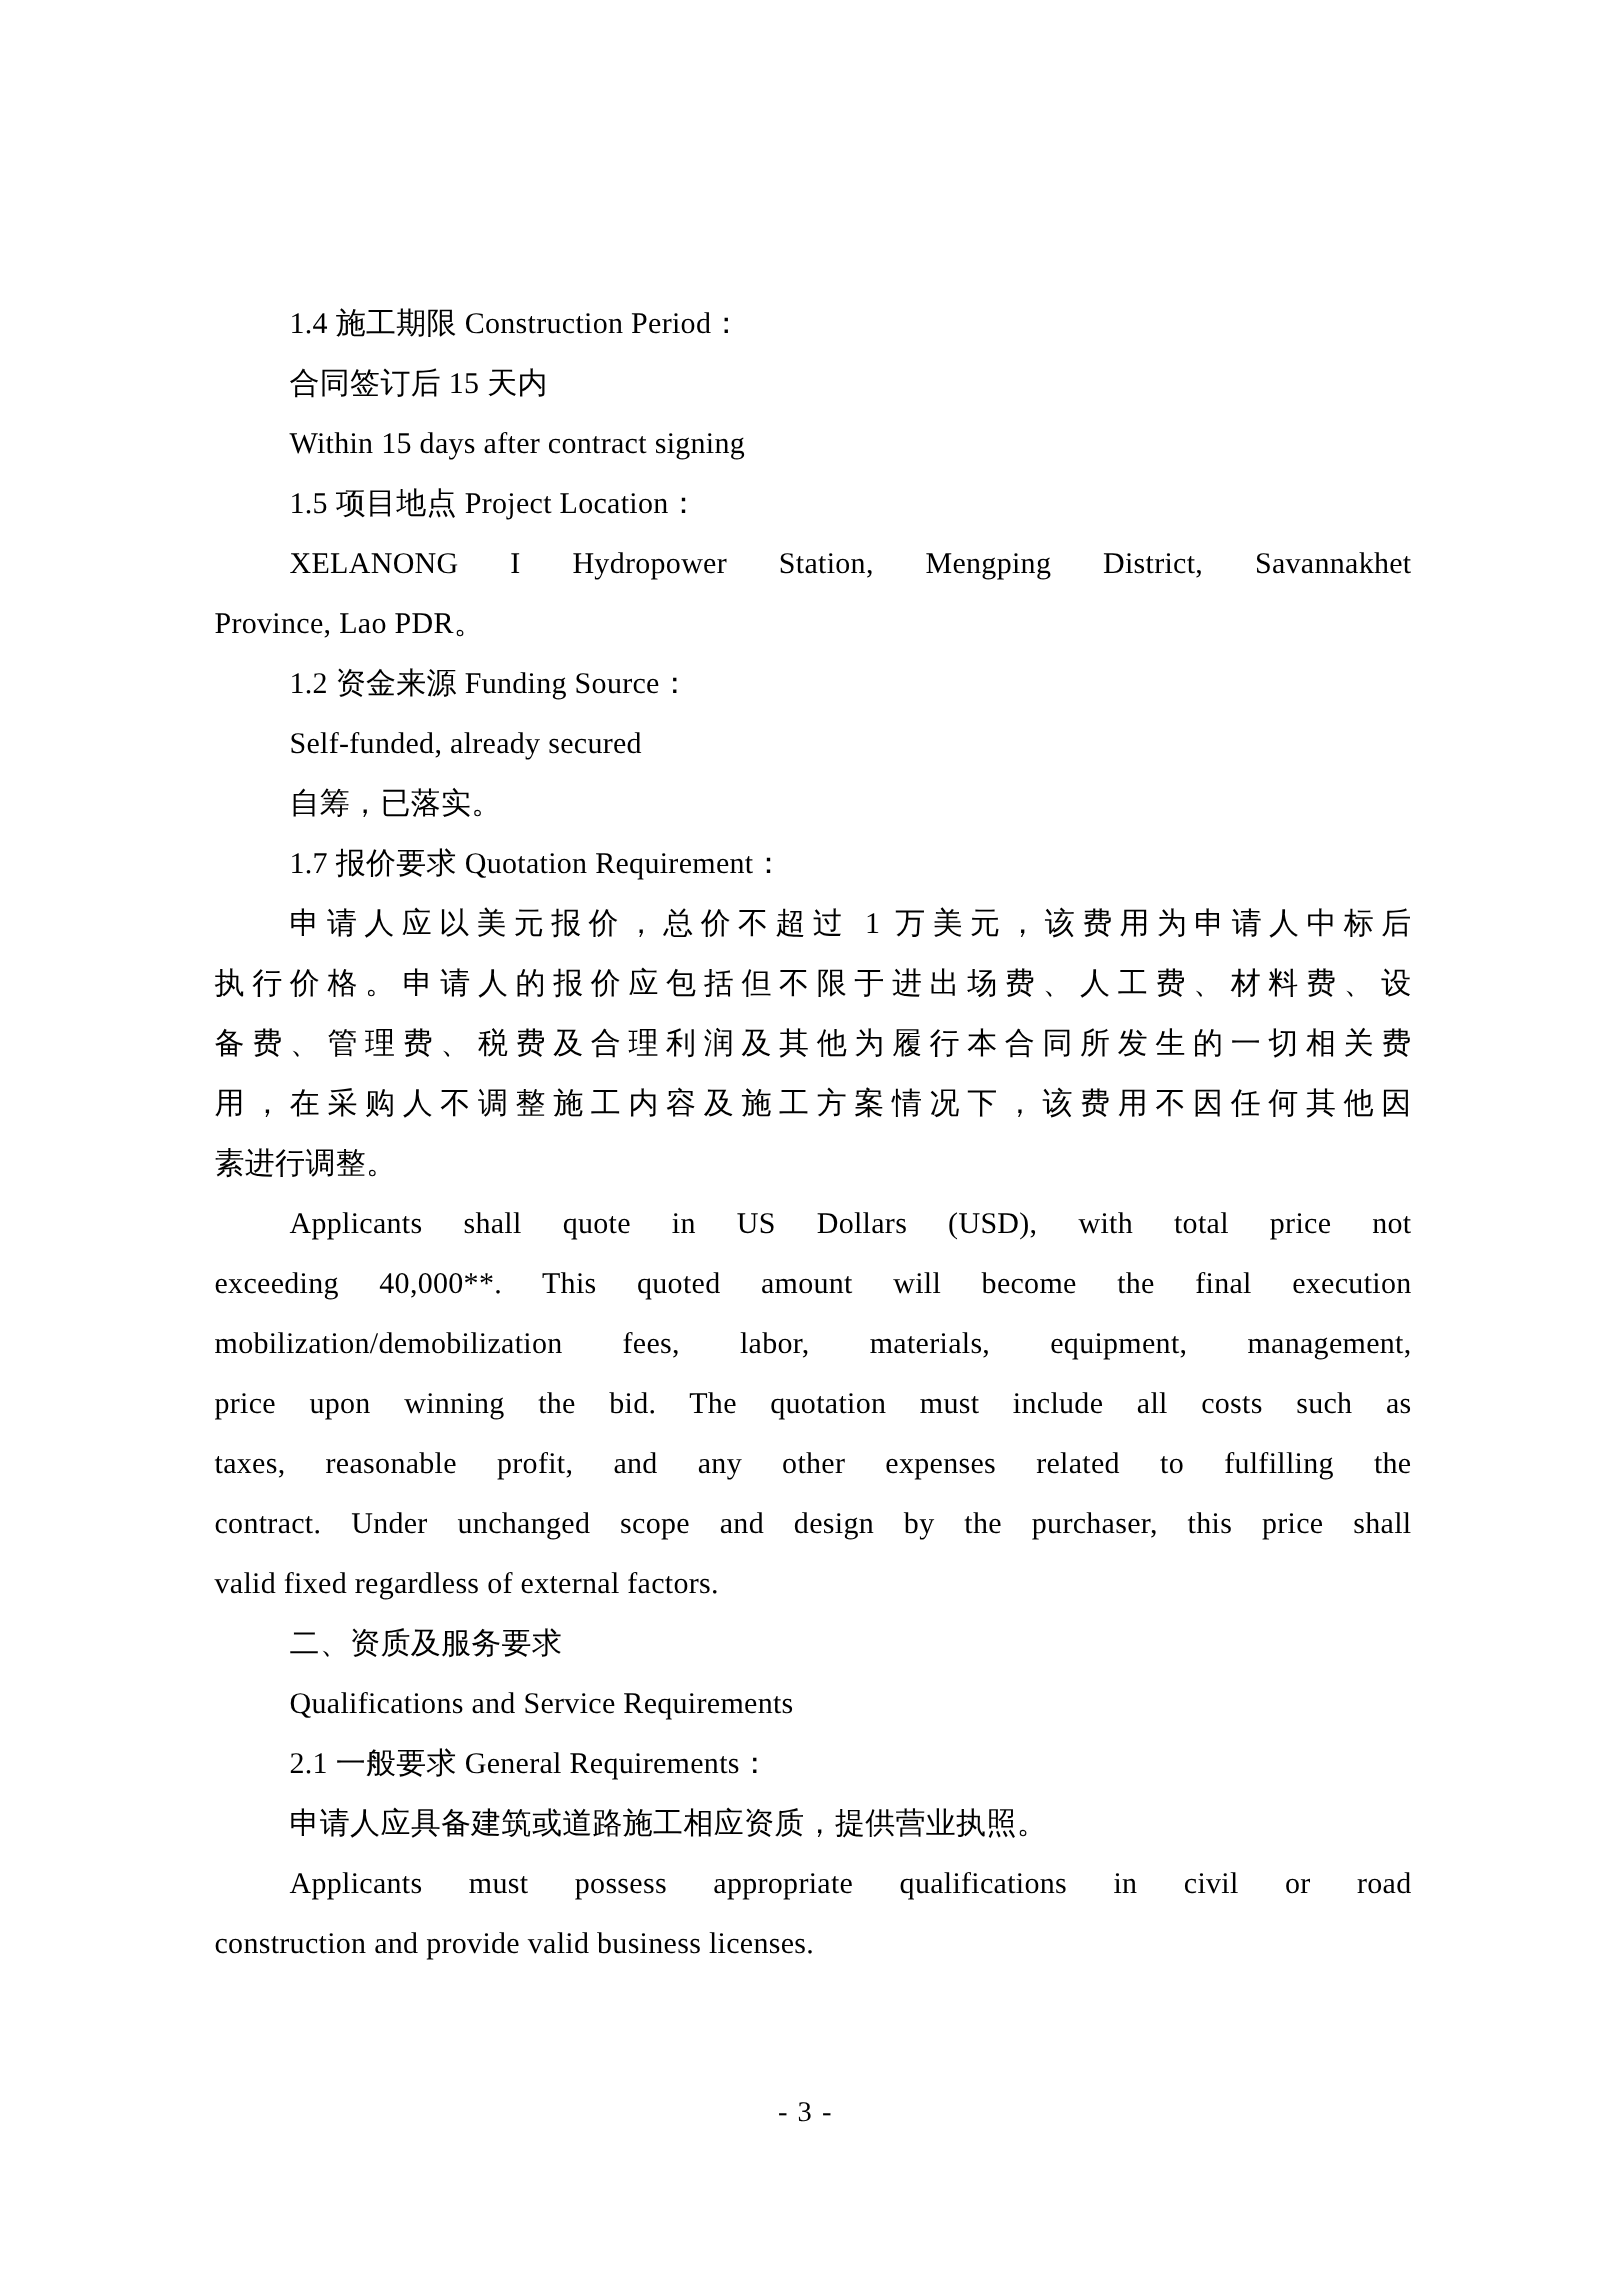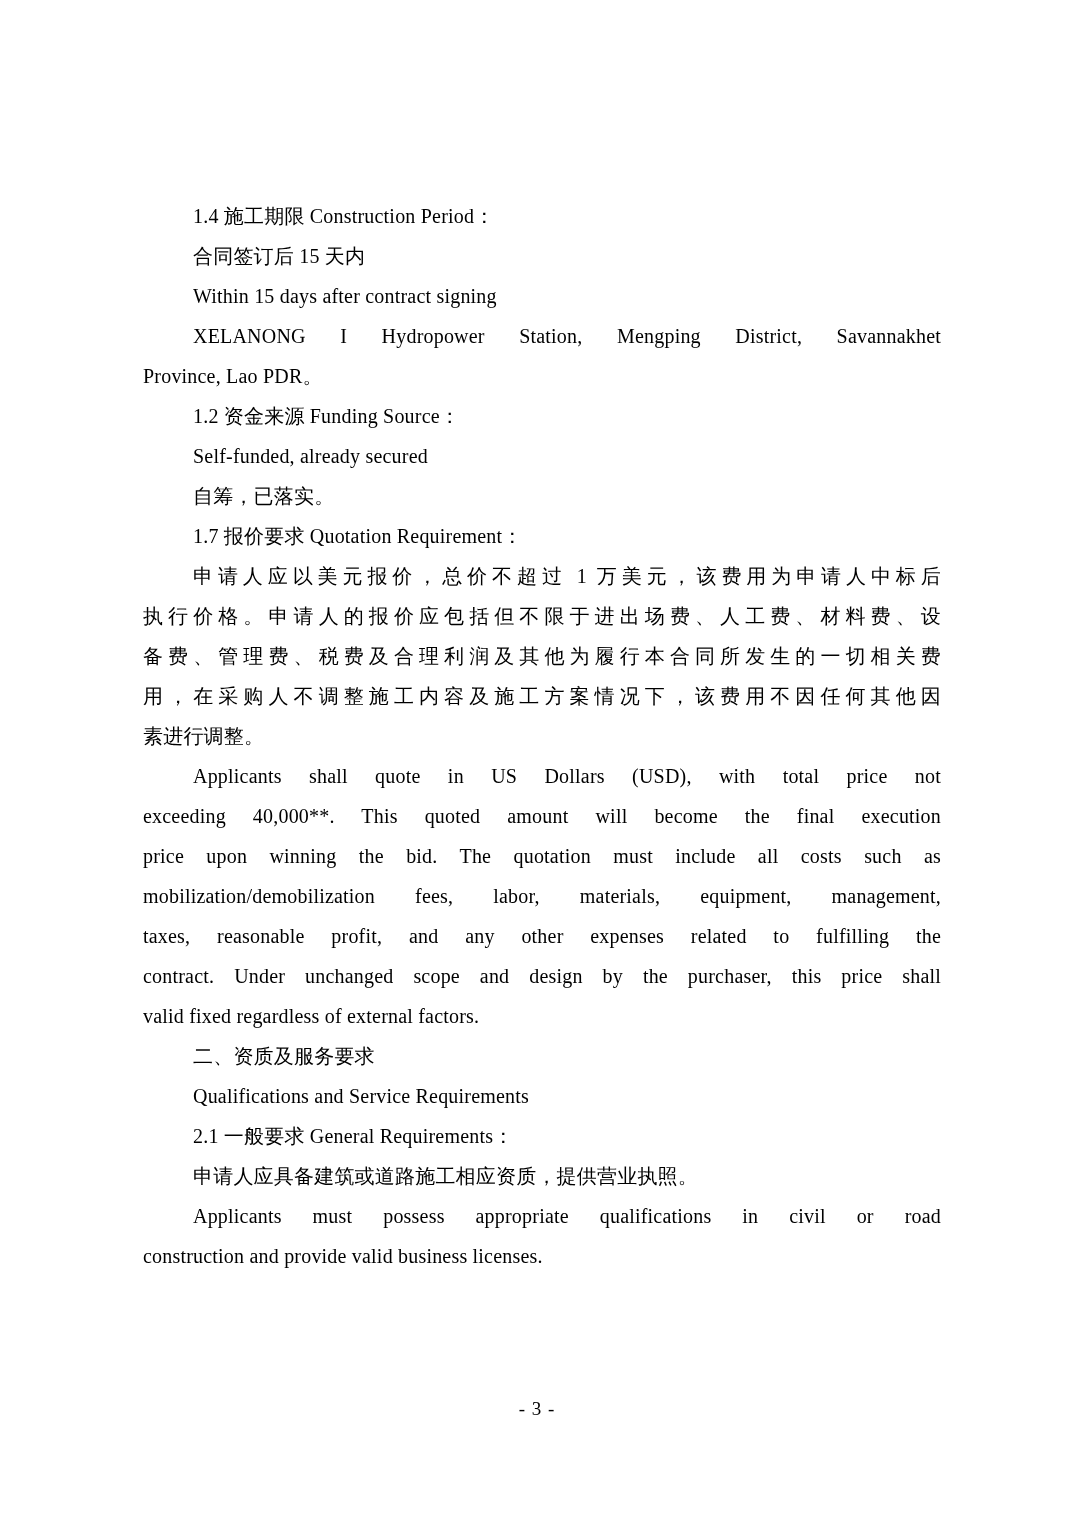--- a/index.html
+++ b/index.html
@@ -62,20 +62,23 @@
       <div class="para">
         <div class="line indent">1.4 施工期限 Construction Period：</div>
       </div>
       <div class="para">
         <div class="line indent">合同签订后 15 天内</div>
       </div>
       <div class="para">
         <div class="line indent">Within 15 days after contract signing</div>
       </div>
       <div class="para">
+        <div class="line indent">1.5 项目地点 Project Location：</div>
+      </div>
+      <div class="para">
         <div class="line indent jfill">XELANONG I Hydropower Station, Mengping District, Savannakhet</div>
         <div class="line">Province, Lao PDR。</div>
       </div>
       <div class="para">
         <div class="line indent">1.2 资金来源 Funding Source：</div>
       </div>
       <div class="para">
         <div class="line indent">Self-funded, already secured</div>
       </div>
       <div class="para">
@@ -87,22 +90,22 @@
       <div class="para">
         <div class="line indent jfill">申请人应以美元报价，总价不超过 1 万美元，该费用为申请人中标后</div>
         <div class="line jfill">执行价格。申请人的报价应包括但不限于进出场费、人工费、材料费、设</div>
         <div class="line jfill">备费、管理费、税费及合理利润及其他为履行本合同所发生的一切相关费</div>
         <div class="line jfill">用，在采购人不调整施工内容及施工方案情况下，该费用不因任何其他因</div>
         <div class="line">素进行调整。</div>
       </div>
       <div class="para">
         <div class="line indent jfill">Applicants shall quote in US Dollars (USD), with total price not</div>
         <div class="line jfill">exceeding 40,000**. This quoted amount will become the final execution</div>
+        <div class="line jfill">mobilization/demobilization fees, labor, materials, equipment, management,</div>
         <div class="line jfill">price upon winning the bid. The quotation must include all costs such as</div>
-        <div class="line jfill">mobilization/demobilization fees, labor, materials, equipment, management,</div>
         <div class="line jfill">taxes, reasonable profit, and any other expenses related to fulfilling the</div>
         <div class="line jfill">contract. Under unchanged scope and design by the purchaser, this price shall</div>
         <div class="line">valid fixed regardless of external factors.</div>
       </div>
       <div class="para">
         <div class="line indent">二、资质及服务要求</div>
       </div>
       <div class="para">
         <div class="line indent">Qualifications and Service Requirements</div>
       </div>

